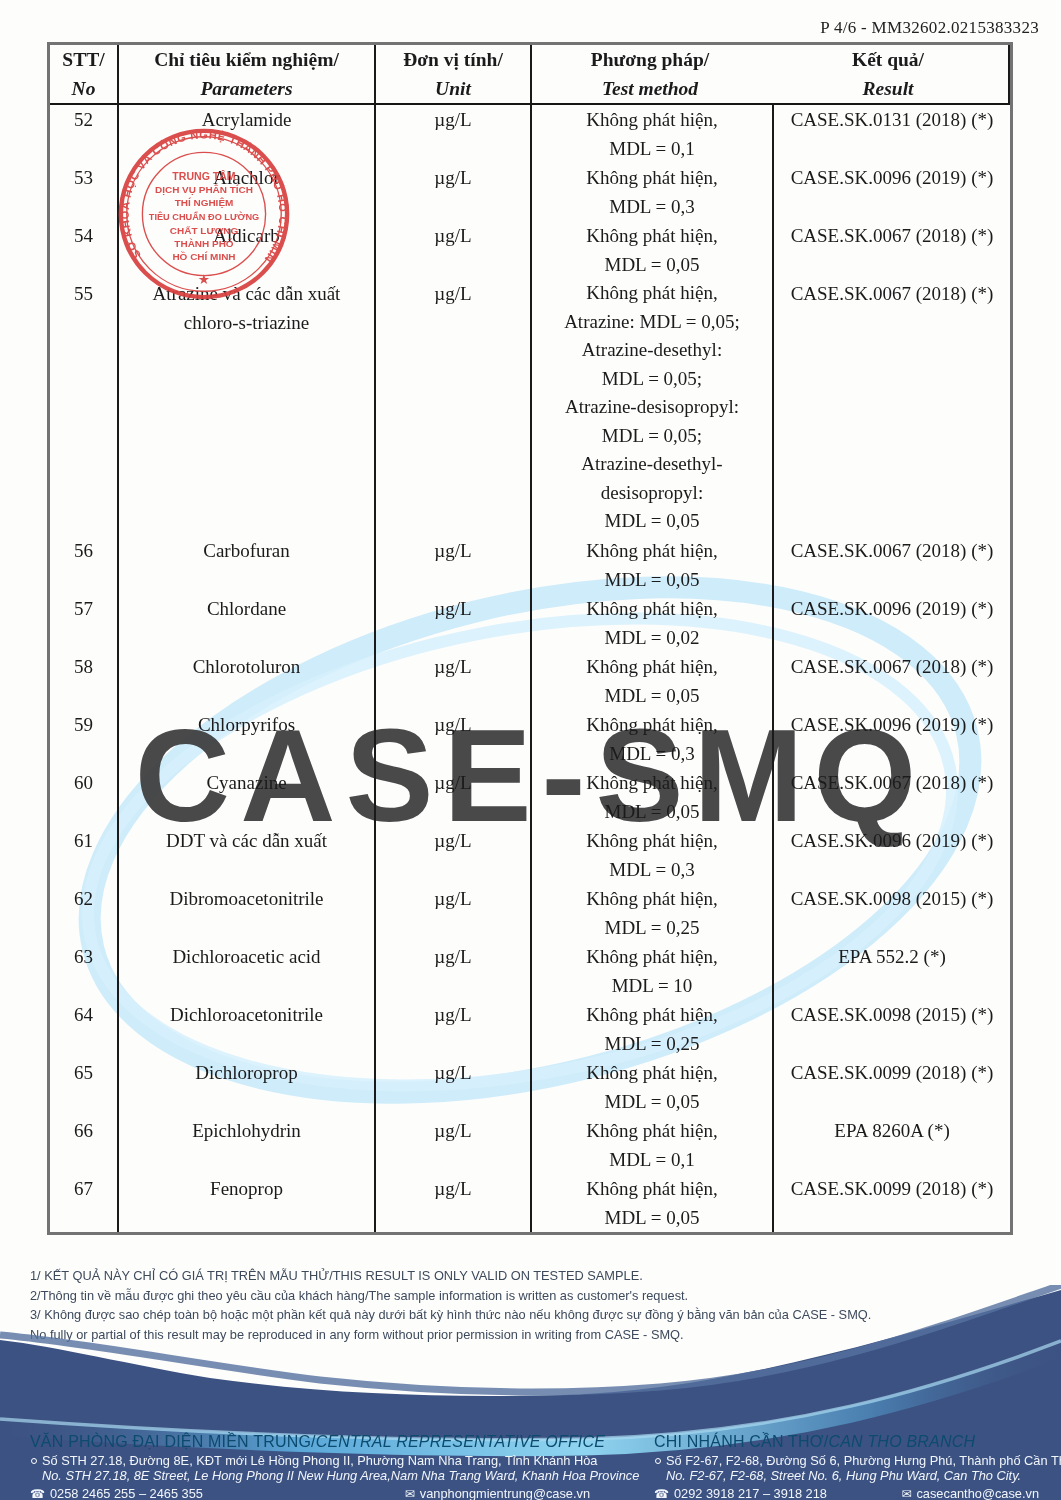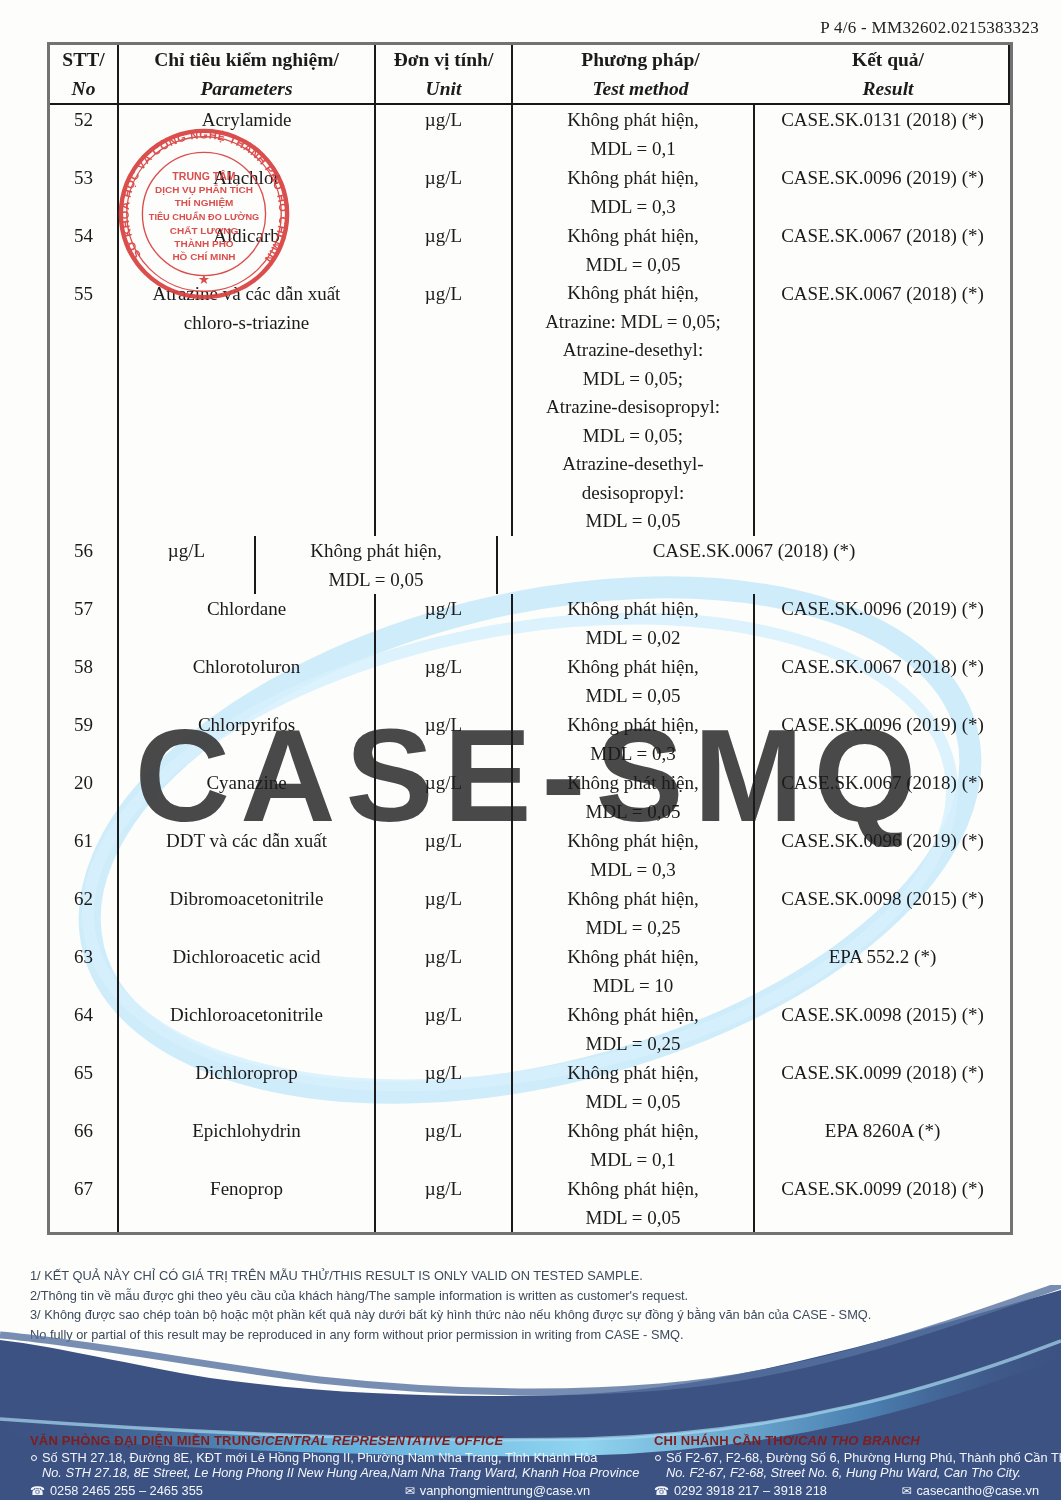--- a/index.html
+++ b/index.html
@@ -25,21 +25,21 @@
   .report-table{
     position:absolute;left:47px;top:42px;width:966px;z-index:2;
     border:3px solid #737373;box-sizing:border-box;background:transparent;
   }
   .tr{display:flex;align-items:stretch;}
   .thead-row{border-bottom:2.5px solid #161616;}
   .tc{
     box-sizing:border-box;display:flex;flex-direction:column;align-items:center;
     justify-content:flex-start;text-align:center;padding:0 4px;
   }
-  .c0{width:69px;}.c1{width:257px;}.c2{width:137px;}.c3{width:242px;}.c4{flex:1;}
+  .c0{width:69px;}.c1{width:257px;}.c2{width:156px;}.c3{width:242px;}.c4{flex:1;}
   .c0,.c1,.c2,.c3{border-right:2px solid #1a1a1a;}
   .thead-row .tc{font-size:19.5px;line-height:29px;justify-content:center;height:58px;}
   .th-vi{font-weight:700;}
   .th-en{font-weight:700;font-style:italic;}
   .body-tr{min-height:58px;}
   .body-tr .tc{font-size:19px;line-height:29px;}
   .result-line{line-height:29px;}
   .tall{min-height:257px;}
   .tall .result-line{line-height:28.5px;}
   .cell-no,.cell-param,.cell-unit,.cell-method{padding-top:0;}
@@ -56,21 +56,21 @@
   
   .footer{position:absolute;left:0;bottom:0;width:1061px;height:215px;z-index:4;}
   .footer svg{position:absolute;left:0;top:0;}
   .footer-cols{
     position:absolute;left:0;top:148px;width:1061px;display:flex;
     font-family:"Liberation Sans","DejaVu Sans",sans-serif;color:#f2f6fb;
   }
   .fcol{display:flex;flex-direction:column;}
   .fcol-left{margin-left:30px;width:560px;}
   .fcol-right{margin-left:64px;width:385px;}
-  .f-title{font-size:13px;font-weight:700;letter-spacing:.2px;margin-bottom:3px;color:#7f1d1d;white-space:nowrap;}
+  .f-title{font-size:16px;font-weight:400;letter-spacing:.2px;margin-bottom:3px;color:#0c4a6e;white-space:nowrap;}
   .f-title .en{font-style:italic;}
   .f-line{font-size:12.8px;line-height:14.5px;white-space:nowrap;display:flex;align-items:center;}
   .f-line.it{font-style:italic;padding-left:12px;}
   .pin{display:inline-block;width:4px;height:4px;border:1.6px solid #fff;border-radius:50%;margin:0 5px 0 1px;flex:0 0 auto;}
   .f-contact{display:flex;justify-content:space-between;font-size:12.8px;margin-top:3px;}
   .f-ico{margin-right:5px;font-size:12px;}
 </style>
 </head>
 <body>
 
@@ -152,20 +152,21 @@
             <div class="result-line">Atrazine-desisopropyl:</div>
             <div class="result-line">MDL = 0,05;</div>
             <div class="result-line">Atrazine-desethyl-</div>
             <div class="result-line">desisopropyl:</div>
             <div class="result-line">MDL = 0,05</div>
           </div>
           <div class="tc c4 cell-method">CASE.SK.0067 (2018) (*)</div>
         </div>
         <div class="tr body-tr">
           <div class="tc c0 cell-no">56</div>
+          <div class="tc c1 cell-param">Carbofuran</div>
           <div class="tc c2 cell-unit">µg/L</div>
           <div class="tc c3 cell-result">
             <div class="result-line">Không phát hiện,</div>
             <div class="result-line">MDL = 0,05</div>
           </div>
           <div class="tc c4 cell-method">CASE.SK.0067 (2018) (*)</div>
         </div>
         <div class="tr body-tr">
           <div class="tc c0 cell-no">57</div>
           <div class="tc c1 cell-param">Chlordane</div>
@@ -190,21 +191,21 @@
           <div class="tc c0 cell-no">59</div>
           <div class="tc c1 cell-param">Chlorpyrifos</div>
           <div class="tc c2 cell-unit">µg/L</div>
           <div class="tc c3 cell-result">
             <div class="result-line">Không phát hiện,</div>
             <div class="result-line">MDL = 0,3</div>
           </div>
           <div class="tc c4 cell-method">CASE.SK.0096 (2019) (*)</div>
         </div>
         <div class="tr body-tr">
-          <div class="tc c0 cell-no">20</div>
+          <div class="tc c0 cell-no">60</div>
           <div class="tc c1 cell-param">Cyanazine</div>
           <div class="tc c2 cell-unit">µg/L</div>
           <div class="tc c3 cell-result">
             <div class="result-line">Không phát hiện,</div>
             <div class="result-line">MDL = 0,05</div>
           </div>
           <div class="tc c4 cell-method">CASE.SK.0067 (2018) (*)</div>
         </div>
         <div class="tr body-tr">
           <div class="tc c0 cell-no">61</div>

